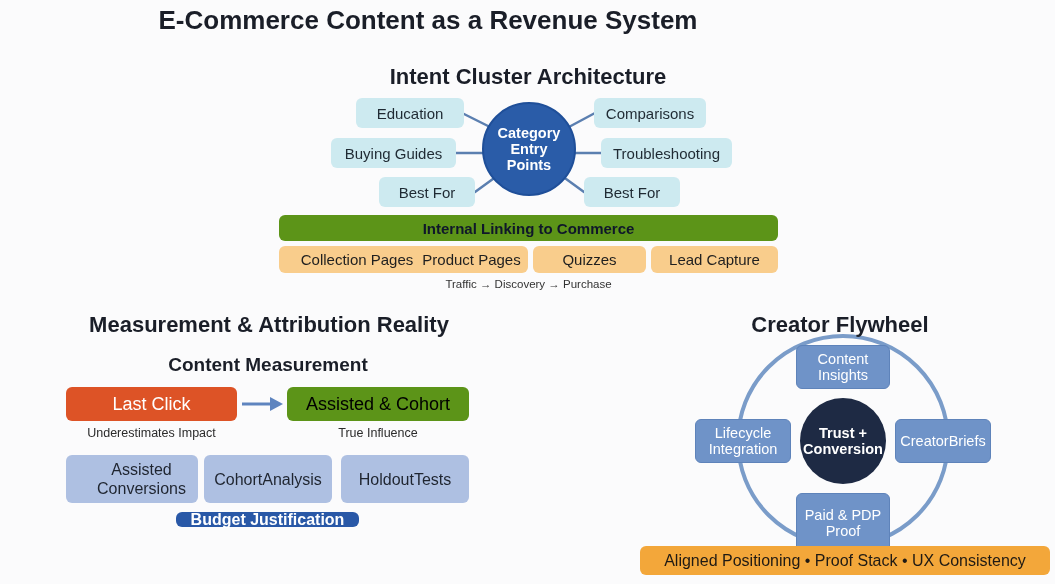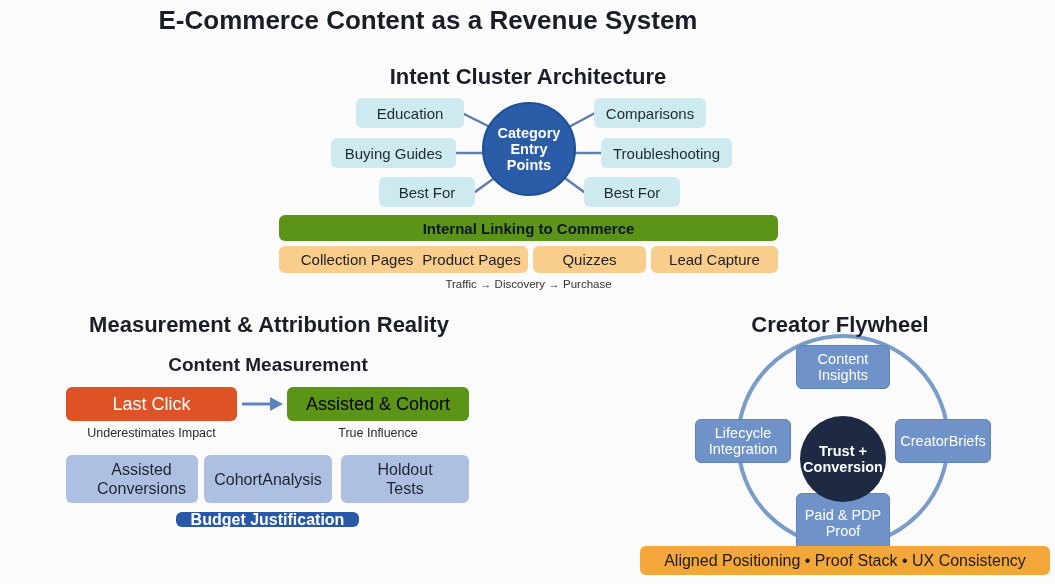--- a/index.html
+++ b/index.html
@@ -89,21 +89,21 @@
 <div class="abs sub" style="left:287px; width:182px; top:426px;">True Influence</div>
 
 <div class="abs lavender center-text" style="left:66px; top:455px; width:132px; height:48px; flex-direction:column;padding-left:19px;">
   <span>Assisted</span>
   <span>Conversions</span>
 </div>
 <div class="abs lavender center-text" style="left:204px; top:455px; width:128px; height:48px; flex-direction:row;">
   <span>Cohort</span>
   <span>Analysis</span>
 </div>
-<div class="abs lavender center-text" style="left:341px; top:455px; width:128px; height:48px; flex-direction:column;">
+<div class="abs lavender center-text" style="left:341px; top:455px; width:128px; height:48px; ">
   <span>Holdout</span>
   <span>Tests</span>
 </div>
 
 <div class="abs navy-btn center-text" style="left:176px; top:512px; width:183px; height:15px;">Budget Justification</div>
 
 <div class="abs h2" style="left:720px; width:240px; top:312px;">Creator Flywheel</div>
 
 <div class="abs fw-box center-text" style="left:796px; top:345px; width:94px; height:44px; flex-direction:column;">
   <span>Content</span>
@@ -115,18 +115,18 @@
 </div>
 <div class="abs fw-box center-text" style="left:796px; top:493px; width:94px; height:60px; flex-direction:column;">
   <span>Paid &amp; PDP</span>
   <span>Proof</span>
 </div>
 <div class="abs fw-box center-text" style="left:695px; top:419px; width:96px; height:44px; flex-direction:column;">
   <span>Lifecycle</span>
   <span>Integration</span>
 </div>
 
-<div class="abs fw-core center-text" style="left:800px; top:416px; width:86px; height:86px; flex-direction:column;">
+<div class="abs fw-core center-text" style="left:800px; top:398px; width:86px; height:86px; flex-direction:column;">
   <span>Trust +</span>
   <span>Conversion</span>
 </div>
 
 <div class="abs amber-bar center-text" style="left:640px; top:546px; width:410px; height:29px;">Aligned Positioning • Proof Stack • UX Consistency</div>
 
 </body></html>

